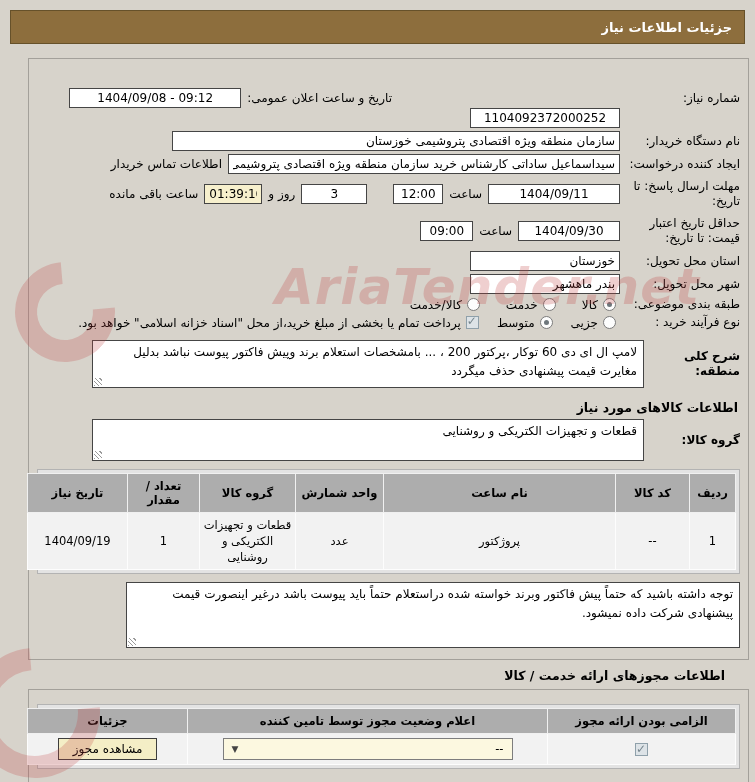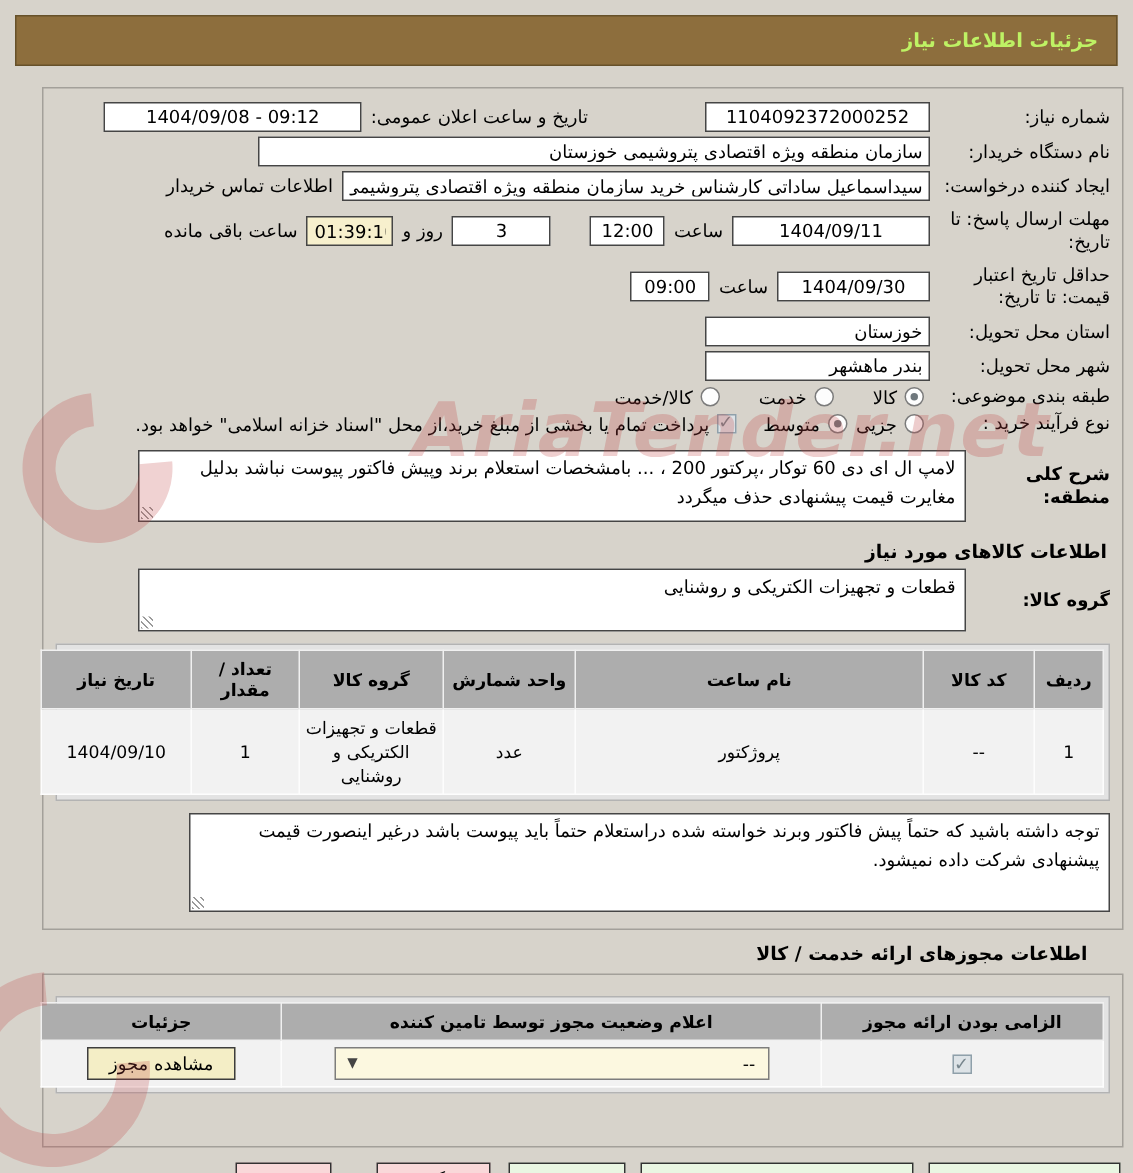--- a/index.html
+++ b/index.html
@@ -7,21 +7,21 @@
   body {
     width: 755px; height: 782px; overflow: hidden; position: relative;
     background: #d7d3cb;
     font-family: "DejaVu Sans", "Liberation Sans", sans-serif;
     font-size: 12px; color: #000;
   }
   
   .titlebar {
     margin: 10px 10px 0 10px; height: 33px;
     background: #8d6e3d; border: 1px solid #66512a;
-    color: #bef264; display: flex; align-items: center;
+    color: #ffffff; display: flex; align-items: center;
     padding: 16px 12px; font-size: 13px; font-weight: 600;
   }
   
   .groupbox {
     margin: 14px 6px 0 28px; border: 1px solid #a3a09a;
     padding: 6px 8px 8px 8px; position: relative; background: #d7d3cb;
   }
   .row { display: flex; align-items: center; margin: 3px 0; }
   .lbl { flex: 0 0 120px; line-height: 1.25; }
   .lbl2 { white-space: nowrap; margin: 0 6px; }
@@ -113,21 +113,21 @@
 <body>
 
 <div class="titlebar">
   <span>جزئیات اطلاعات نیاز</span>
 </div>
 
 <div class="groupbox">
 
   <div class="row">
     <div class="lbl">شماره نیاز:</div>
-    <input class="inp center ltr" style="width: 150px;" readonly="" value="1104092372000252">
+    <input class="inp center ltr" style="width: 150px; margin-top: 40px;" readonly="" value="1104092372000252">
     <div style="flex:0 0 72px"></div>
     <div class="lbl2">تاریخ و ساعت اعلان عمومی:</div>
     <input class="inp center ltr" style="width: 172px;" readonly="" value="1404/09/08 - 09:12">
   </div>
 
   <div class="row">
     <div class="lbl">نام دستگاه خریدار:</div>
     <input class="inp" style="width: 448px;" readonly="" value="سازمان منطقه ویژه اقتصادی پتروشیمی خوزستان">
   </div>
 
@@ -177,21 +177,21 @@
       <span>خدمت</span>
     </div>
     <div class="opt">
       <div class="radio"></div>
       <span>کالا/خدمت</span>
     </div>
   </div>
 
   <div class="row">
     <div class="lbl" style="flex-basis:124px">نوع فرآیند خرید :</div>
-    <div class="opt" style="margin-left:6px">
+    <div class="opt" style="margin-left:18px">
       <div class="radio"></div>
       <span>جزیی</span>
     </div>
     <div class="opt" style="margin-left:18px">
       <div class="radio checked"></div>
       <span>متوسط</span>
     </div>
     <div class="opt" style="margin-left:14px">
       <div class="checkbox checked"></div>
       <span>پرداخت تمام یا بخشی از مبلغ خرید،از محل "اسناد خزانه اسلامی" خواهد بود.</span>
@@ -237,21 +237,21 @@
         </tr>
       </thead>
       <tbody>
         <tr>
           <td>1</td>
           <td>--</td>
           <td>پروژکتور</td>
           <td>عدد</td>
           <td>قطعات و تجهیزات الکتریکی و روشنایی</td>
           <td>1</td>
-          <td class="ltr">1404/09/10</td>
+          <td class="ltr">1404/09/19</td>
         </tr>
       </tbody>
     </table>
   </div>
 
   <div class="row" style="margin-top:8px">
     <span class="ta-wrap">
       <textarea style="width: 614px; height: 66px;" readonly="">توجه داشته باشید که حتماً پیش فاکتور وبرند خواسته شده دراستعلام حتماً باید پیوست باشد درغیر اینصورت قیمت پیشنهادی شرکت داده نمیشود.</textarea>
     </span>
   </div>

